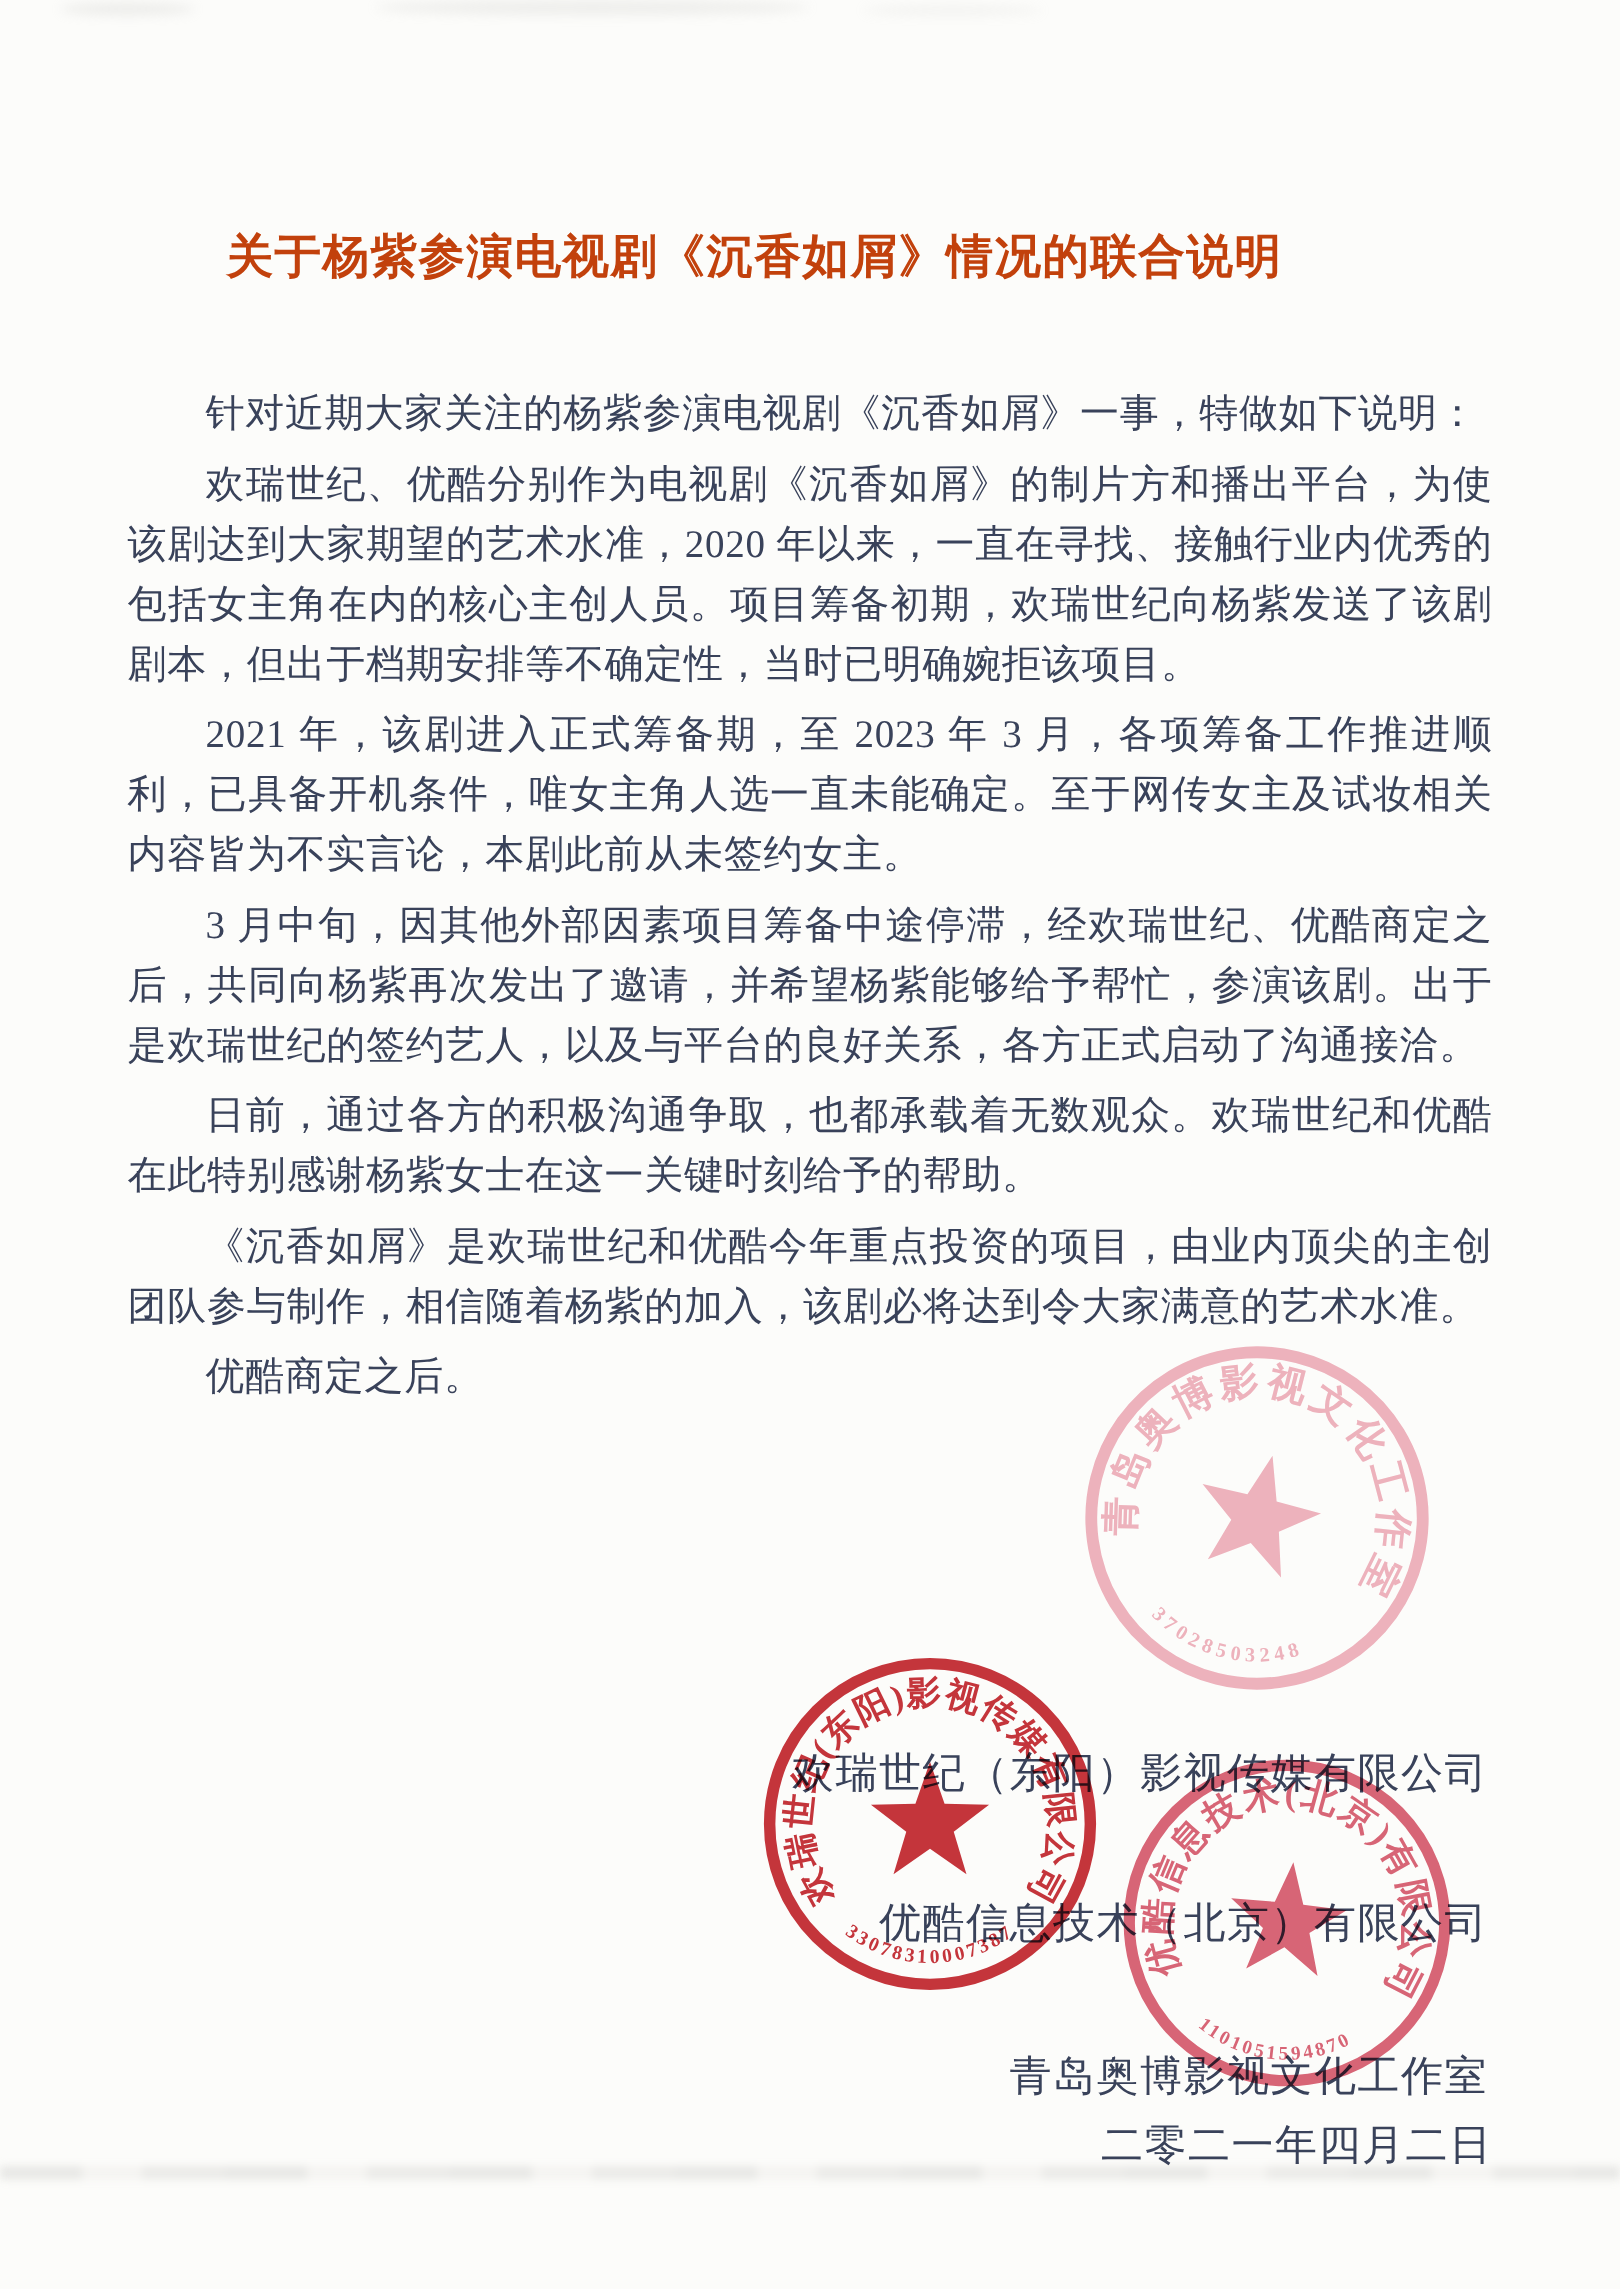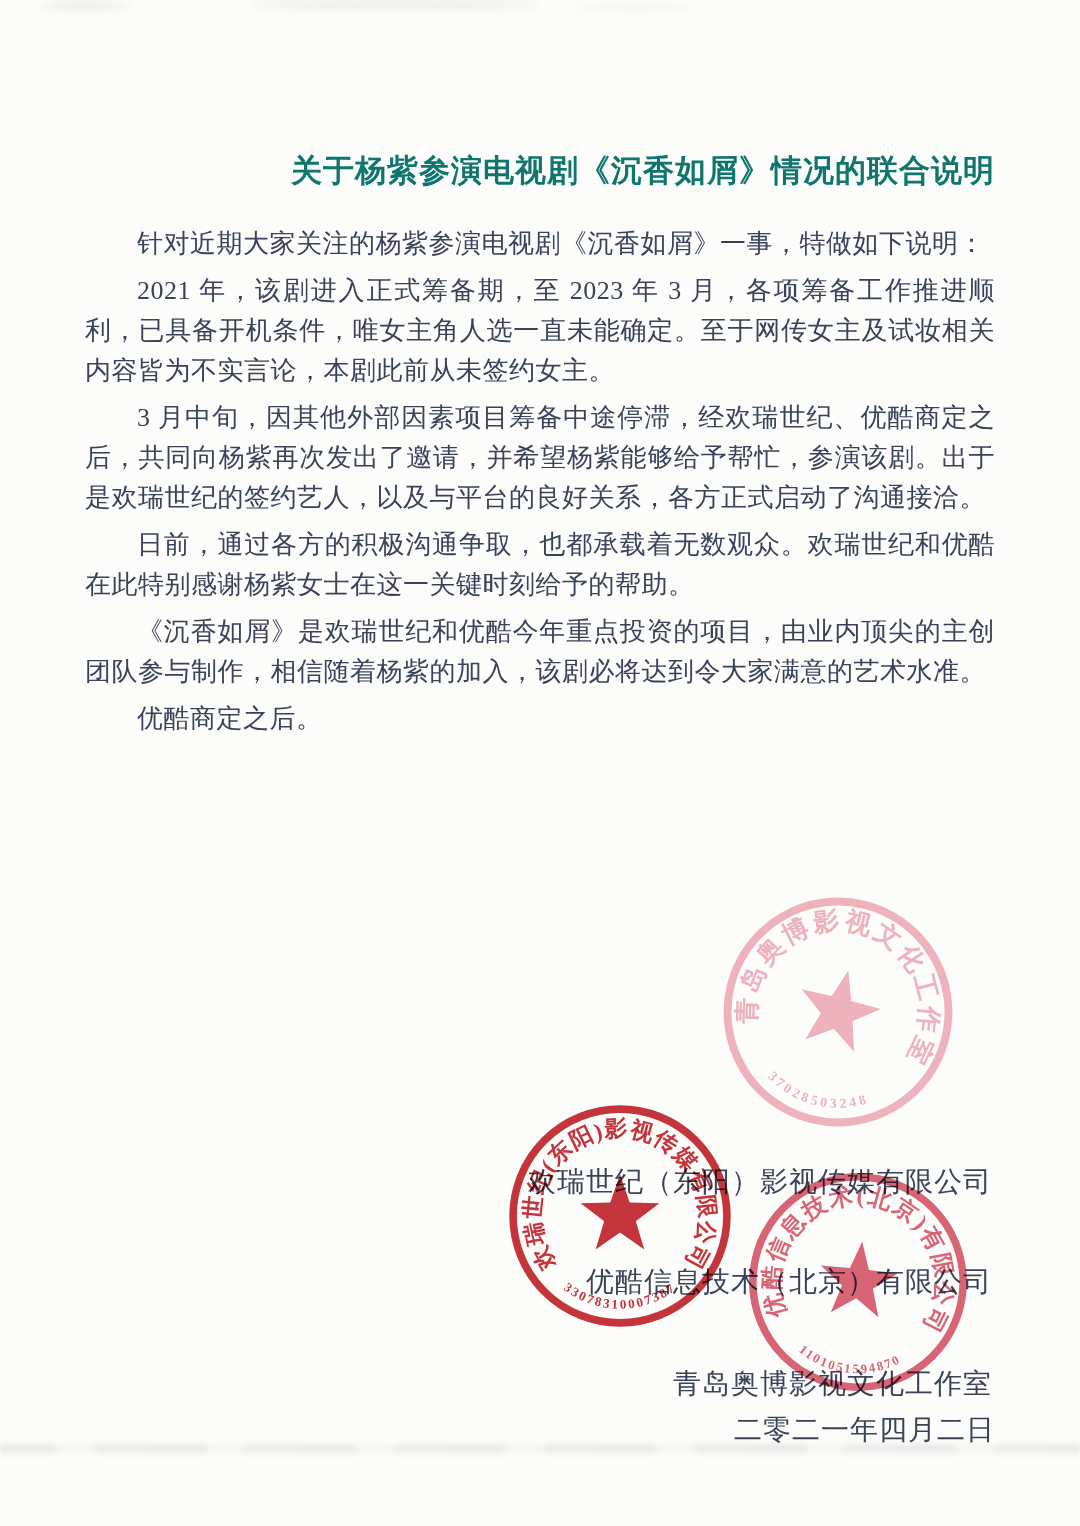--- a/index.html
+++ b/index.html
@@ -14,23 +14,23 @@
     background:#fcfcfa;
     overflow:hidden;
     color:#39425a;
   }
   
   .content {
     position:absolute; left:85px; top:150px; width:910px;
   }
   .doc-title {
     font-size:31px; font-weight:bold; letter-spacing:1px;
-    color:#0f766e;
-    text-align:right; padding-left:66px;
-    margin:0 0 32px 0;
+    color:#c2410c;
+    text-align:left; padding-left:66px;
+    margin:0 0 64px 0;
   }
   .para {
     font-size:26px; line-height:40px; letter-spacing:0.5px;
     margin:0 0 7px 0;
     text-indent:2em;
     text-align:justify;
     color:#39425a;
   }
   
   .sig {
@@ -72,20 +72,21 @@
 <div class="page">
 
   <div class="smudge smudge-a"></div>
   <div class="smudge smudge-b"></div>
   <div class="smudge smudge-c"></div>
   <div class="smudge-band"></div>
 
   <div class="content">
     <h1 class="doc-title">关于杨紫参演电视剧《沉香如屑》情况的联合说明</h1>
     <p class="para">针对近期大家关注的杨紫参演电视剧《沉香如屑》一事，特做如下说明：</p>
+    <p class="para">欢瑞世纪、优酷分别作为电视剧《沉香如屑》的制片方和播出平台，为使该剧达到大家期望的艺术水准，2020 年以来，一直在寻找、接触行业内优秀的包括女主角在内的核心主创人员。项目筹备初期，欢瑞世纪向杨紫发送了该剧剧本，但出于档期安排等不确定性，当时已明确婉拒该项目。</p>
     <p class="para">2021 年，该剧进入正式筹备期，至 2023 年 3 月，各项筹备工作推进顺利，已具备开机条件，唯女主角人选一直未能确定。至于网传女主及试妆相关内容皆为不实言论，本剧此前从未签约女主。</p>
     <p class="para">3 月中旬，因其他外部因素项目筹备中途停滞，经欢瑞世纪、优酷商定之后，共同向杨紫再次发出了邀请，并希望杨紫能够给予帮忙，参演该剧。出于是欢瑞世纪的签约艺人，以及与平台的良好关系，各方正式启动了沟通接洽。</p>
     <p class="para">日前，通过各方的积极沟通争取，也都承载着无数观众。欢瑞世纪和优酷在此特别感谢杨紫女士在这一关键时刻给予的帮助。</p>
     <p class="para">《沉香如屑》是欢瑞世纪和优酷今年重点投资的项目，由业内顶尖的主创团队参与制作，相信随着杨紫的加入，该剧必将达到令大家满意的艺术水准。</p>
     <p class="para">优酷商定之后。</p>
   </div>
 
   <div class="sig sig-1">欢瑞世纪（东阳）影视传媒有限公司</div>
   <div class="sig sig-2">优酷信息技术（北京）有限公司</div>
   <div class="sig sig-3">青岛奥博影视文化工作室</div>

